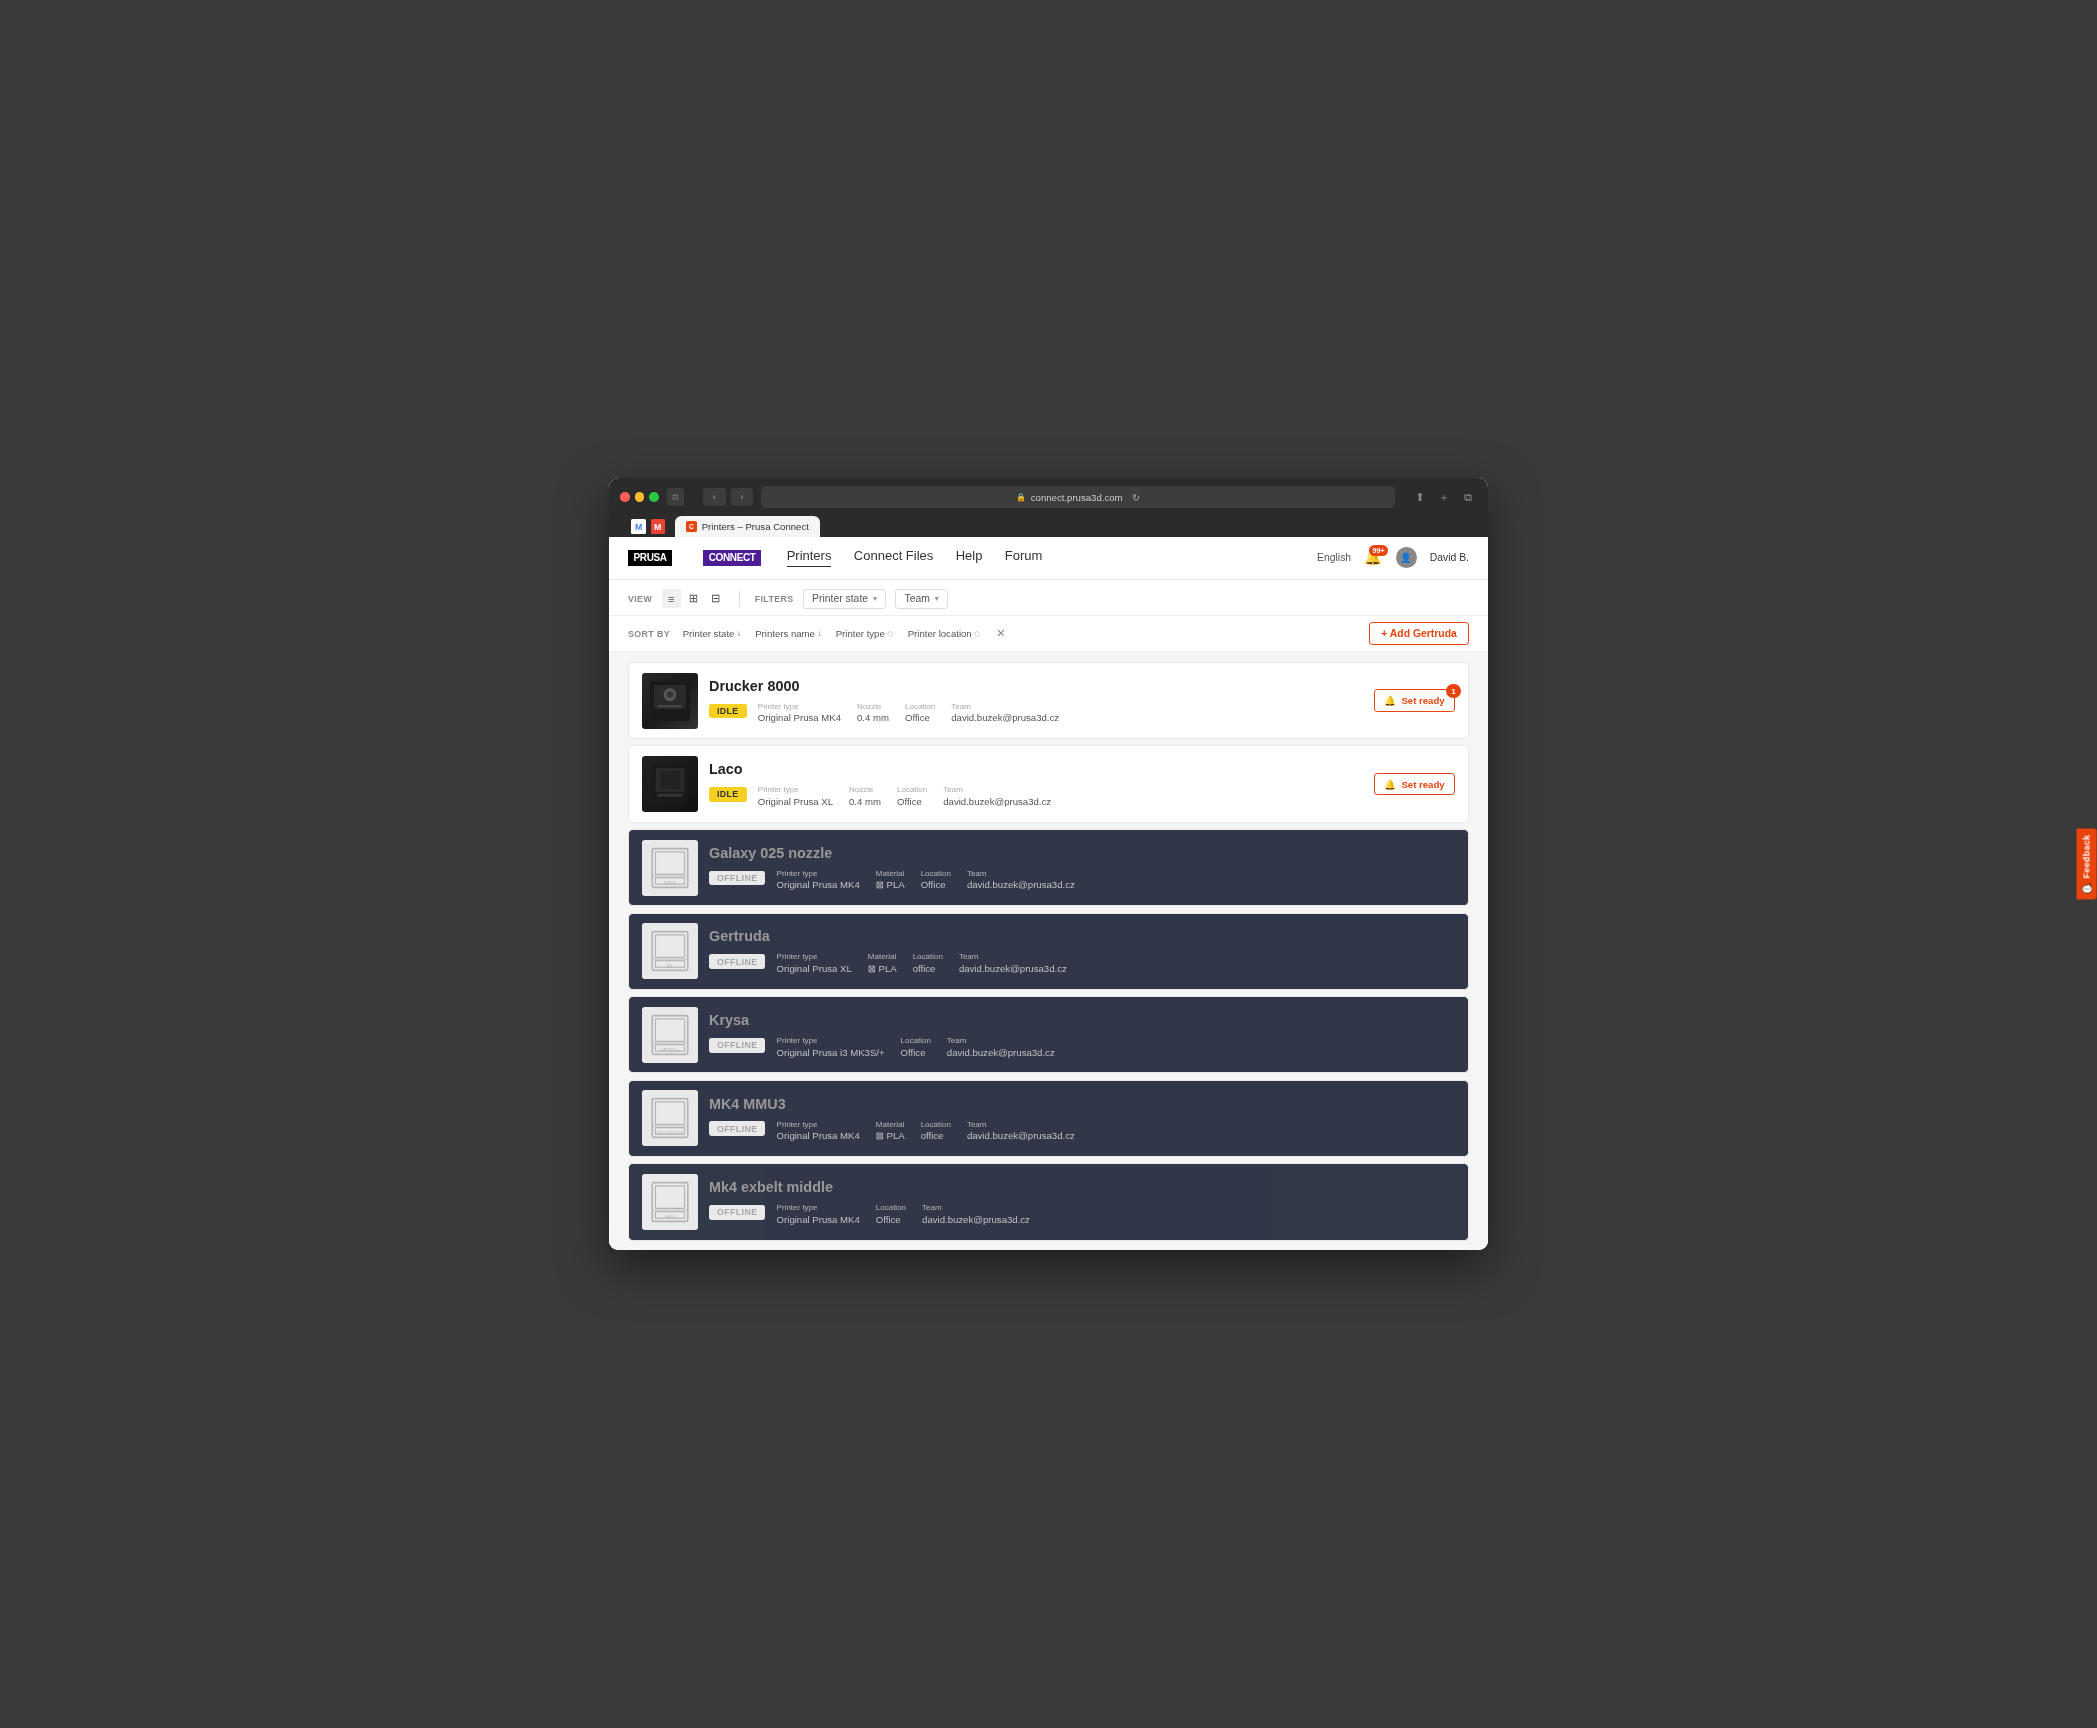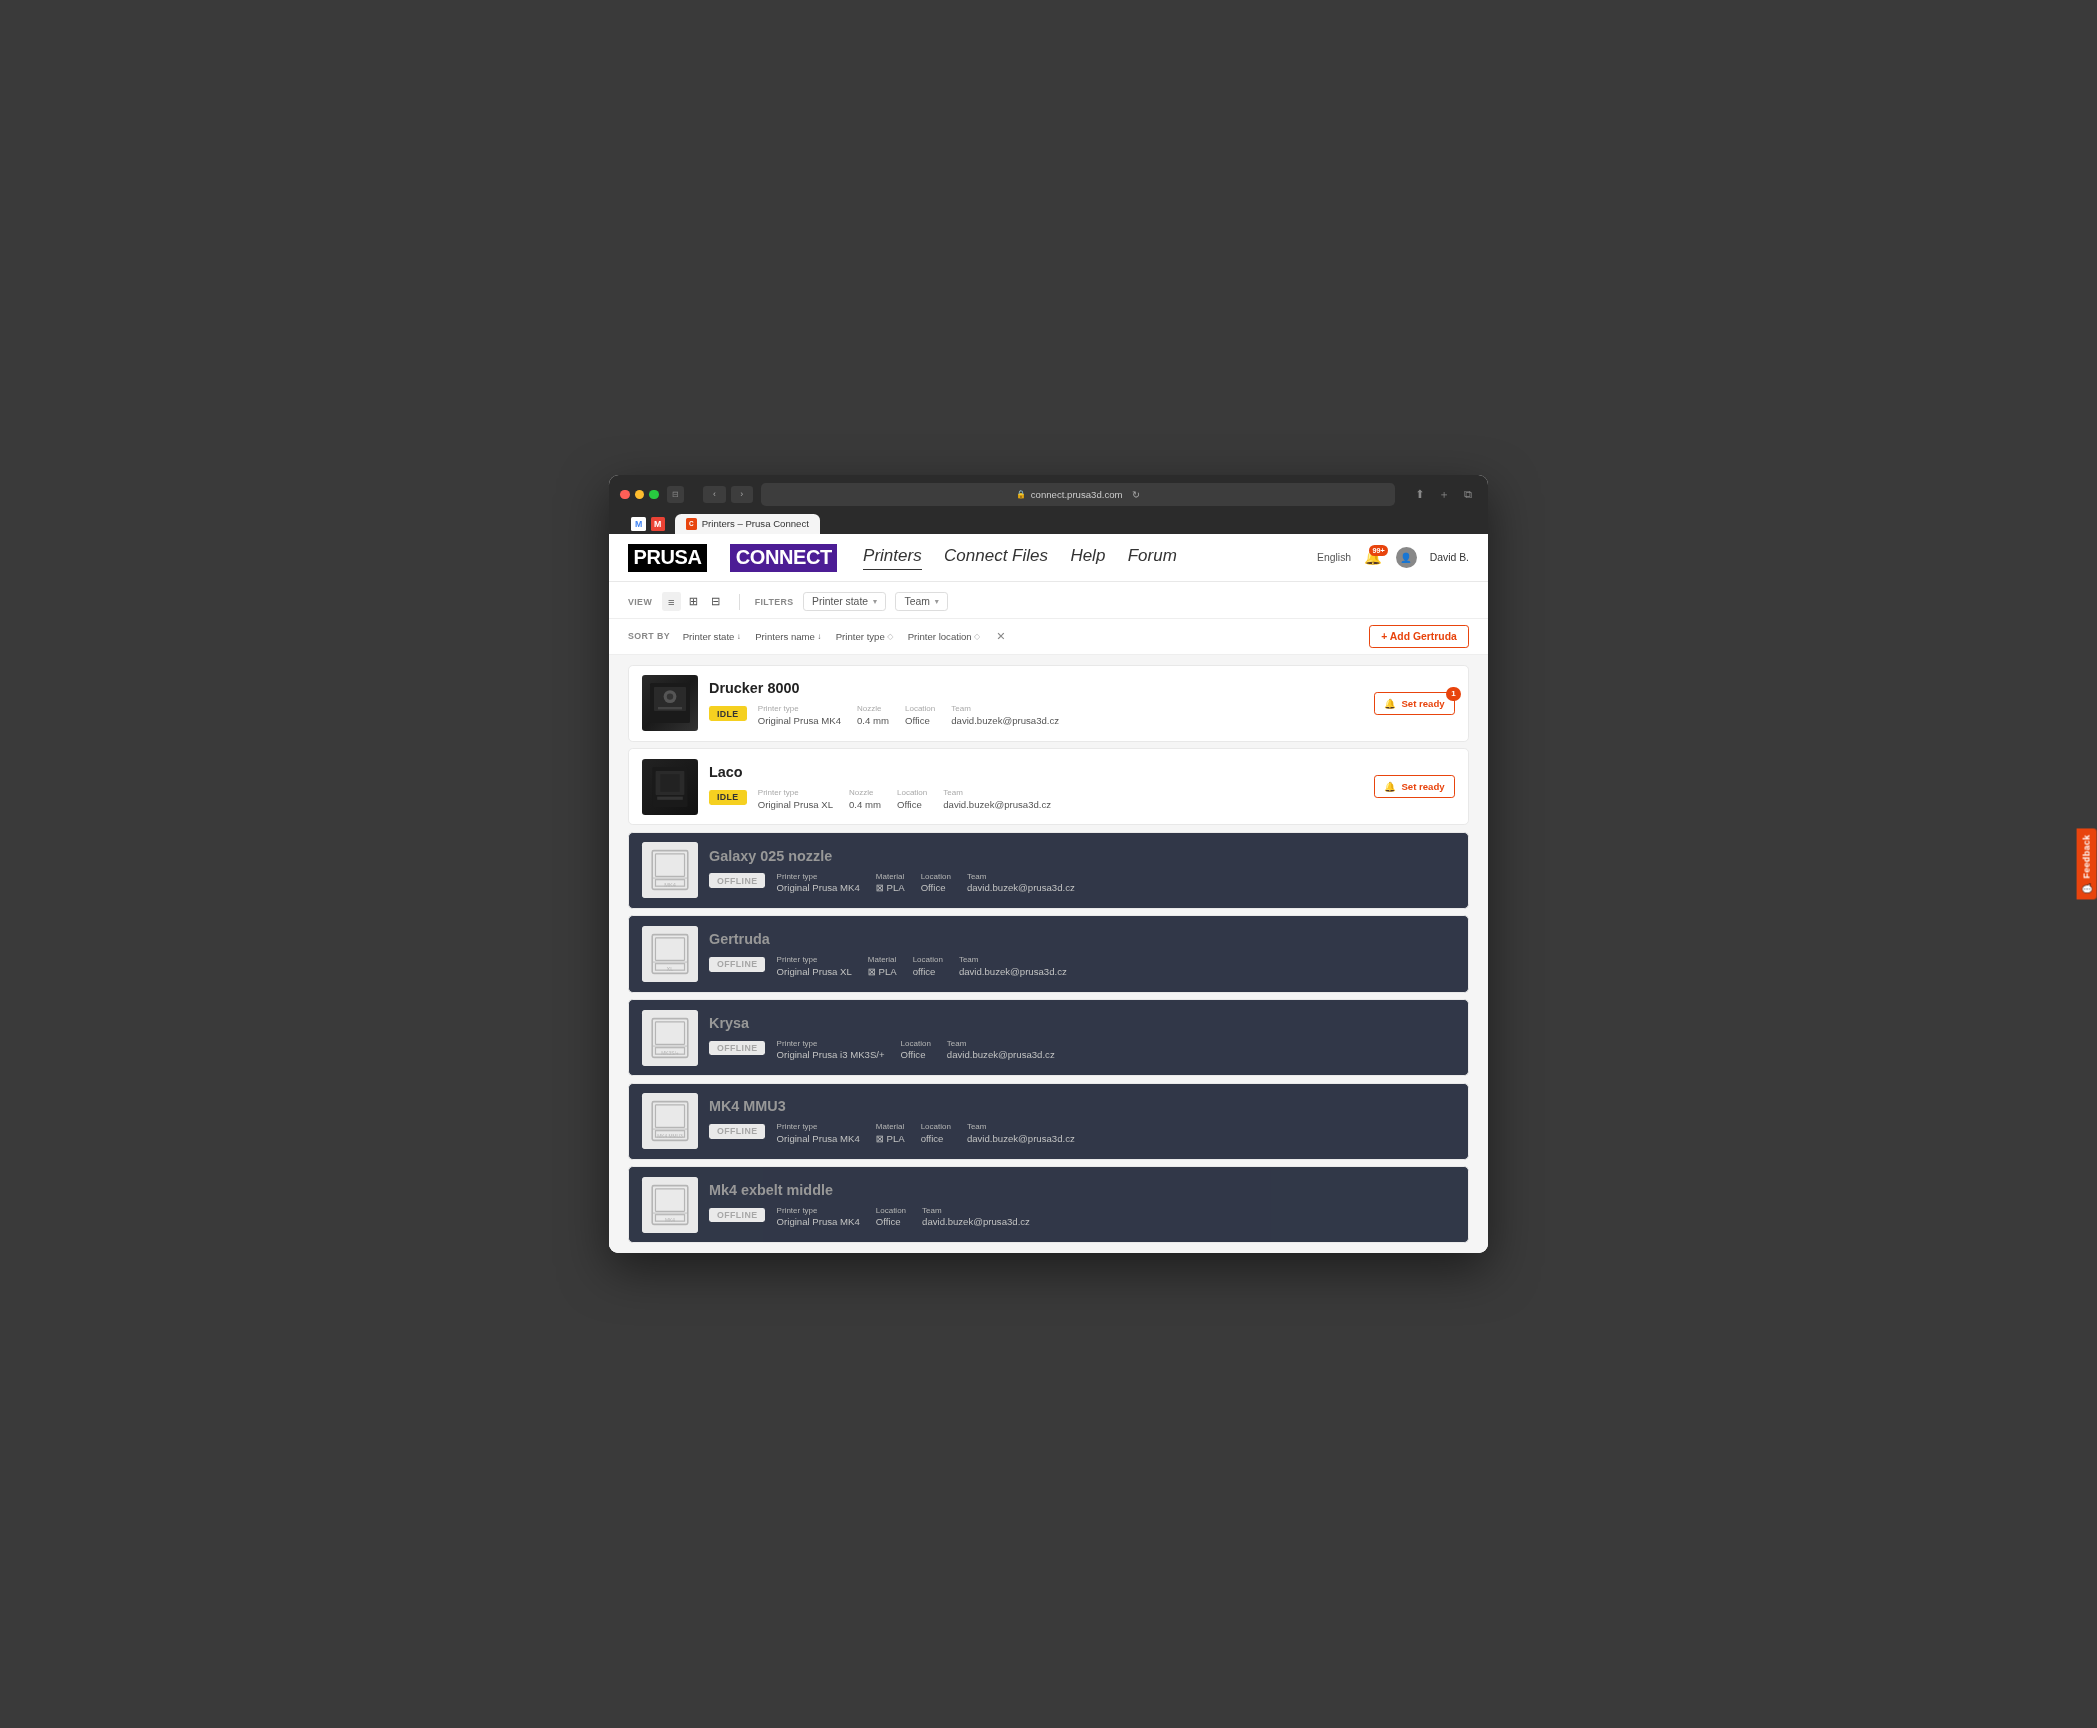--- a/index.html
+++ b/index.html
@@ -79,30 +79,30 @@
     .navbar {
       display: flex;
       align-items: center;
       padding: 9.6px 19px;
       border-bottom: 0.8px solid #e8e8e8;
       background: white;
     }
     .logo {
       display: flex;
       align-items: center;
-      gap: 4px;
-      font-size: 20px;
+      gap: 12px;
+      font-size: 10px;
       font-weight: 900;
       letter-spacing: -0.4px;
       margin-right: 25.6px;
     }
     .logo-prusa { background: black; color: white; padding: 2.4px 5.6px; }
     .logo-connect { background: #4c1d95; color: white; padding: 2.4px 5.6px; margin-left: 19px; }
     .nav-links { display: flex; gap: 22.4px; flex: 1; }
-    .nav-link { font-size: 17px; color: #333; text-decoration: none; cursor: pointer; padding-bottom: 3.2px; font-style: italic; }
+    .nav-link { font-size: 13px; color: #333; text-decoration: none; cursor: pointer; padding-bottom: 3.2px; }
     .nav-link.active { border-bottom: 1.6px solid #333; font-weight: 500; }
     .nav-right { display: flex; align-items: center; gap: 11.2px; margin-left: auto; }
     .lang { font-size: 10.4px; color: #555; cursor: pointer; }
     .notif-btn { position: relative; width: 22.4px; height: 22.4px; display: flex; align-items: center; justify-content: center; cursor: pointer; }
     .notif-badge {
       position: absolute; top: -1.6px; right: -3.2px;
       background: #e8440d; color: white; font-size: 7.2px; font-weight: bold;
       padding: 0.8px 3.2px; border-radius: 6.4px; min-width: 14.4px; text-align: center;
     }
     .user-btn { display: flex; align-items: center; gap: 4.8px; cursor: pointer; }

